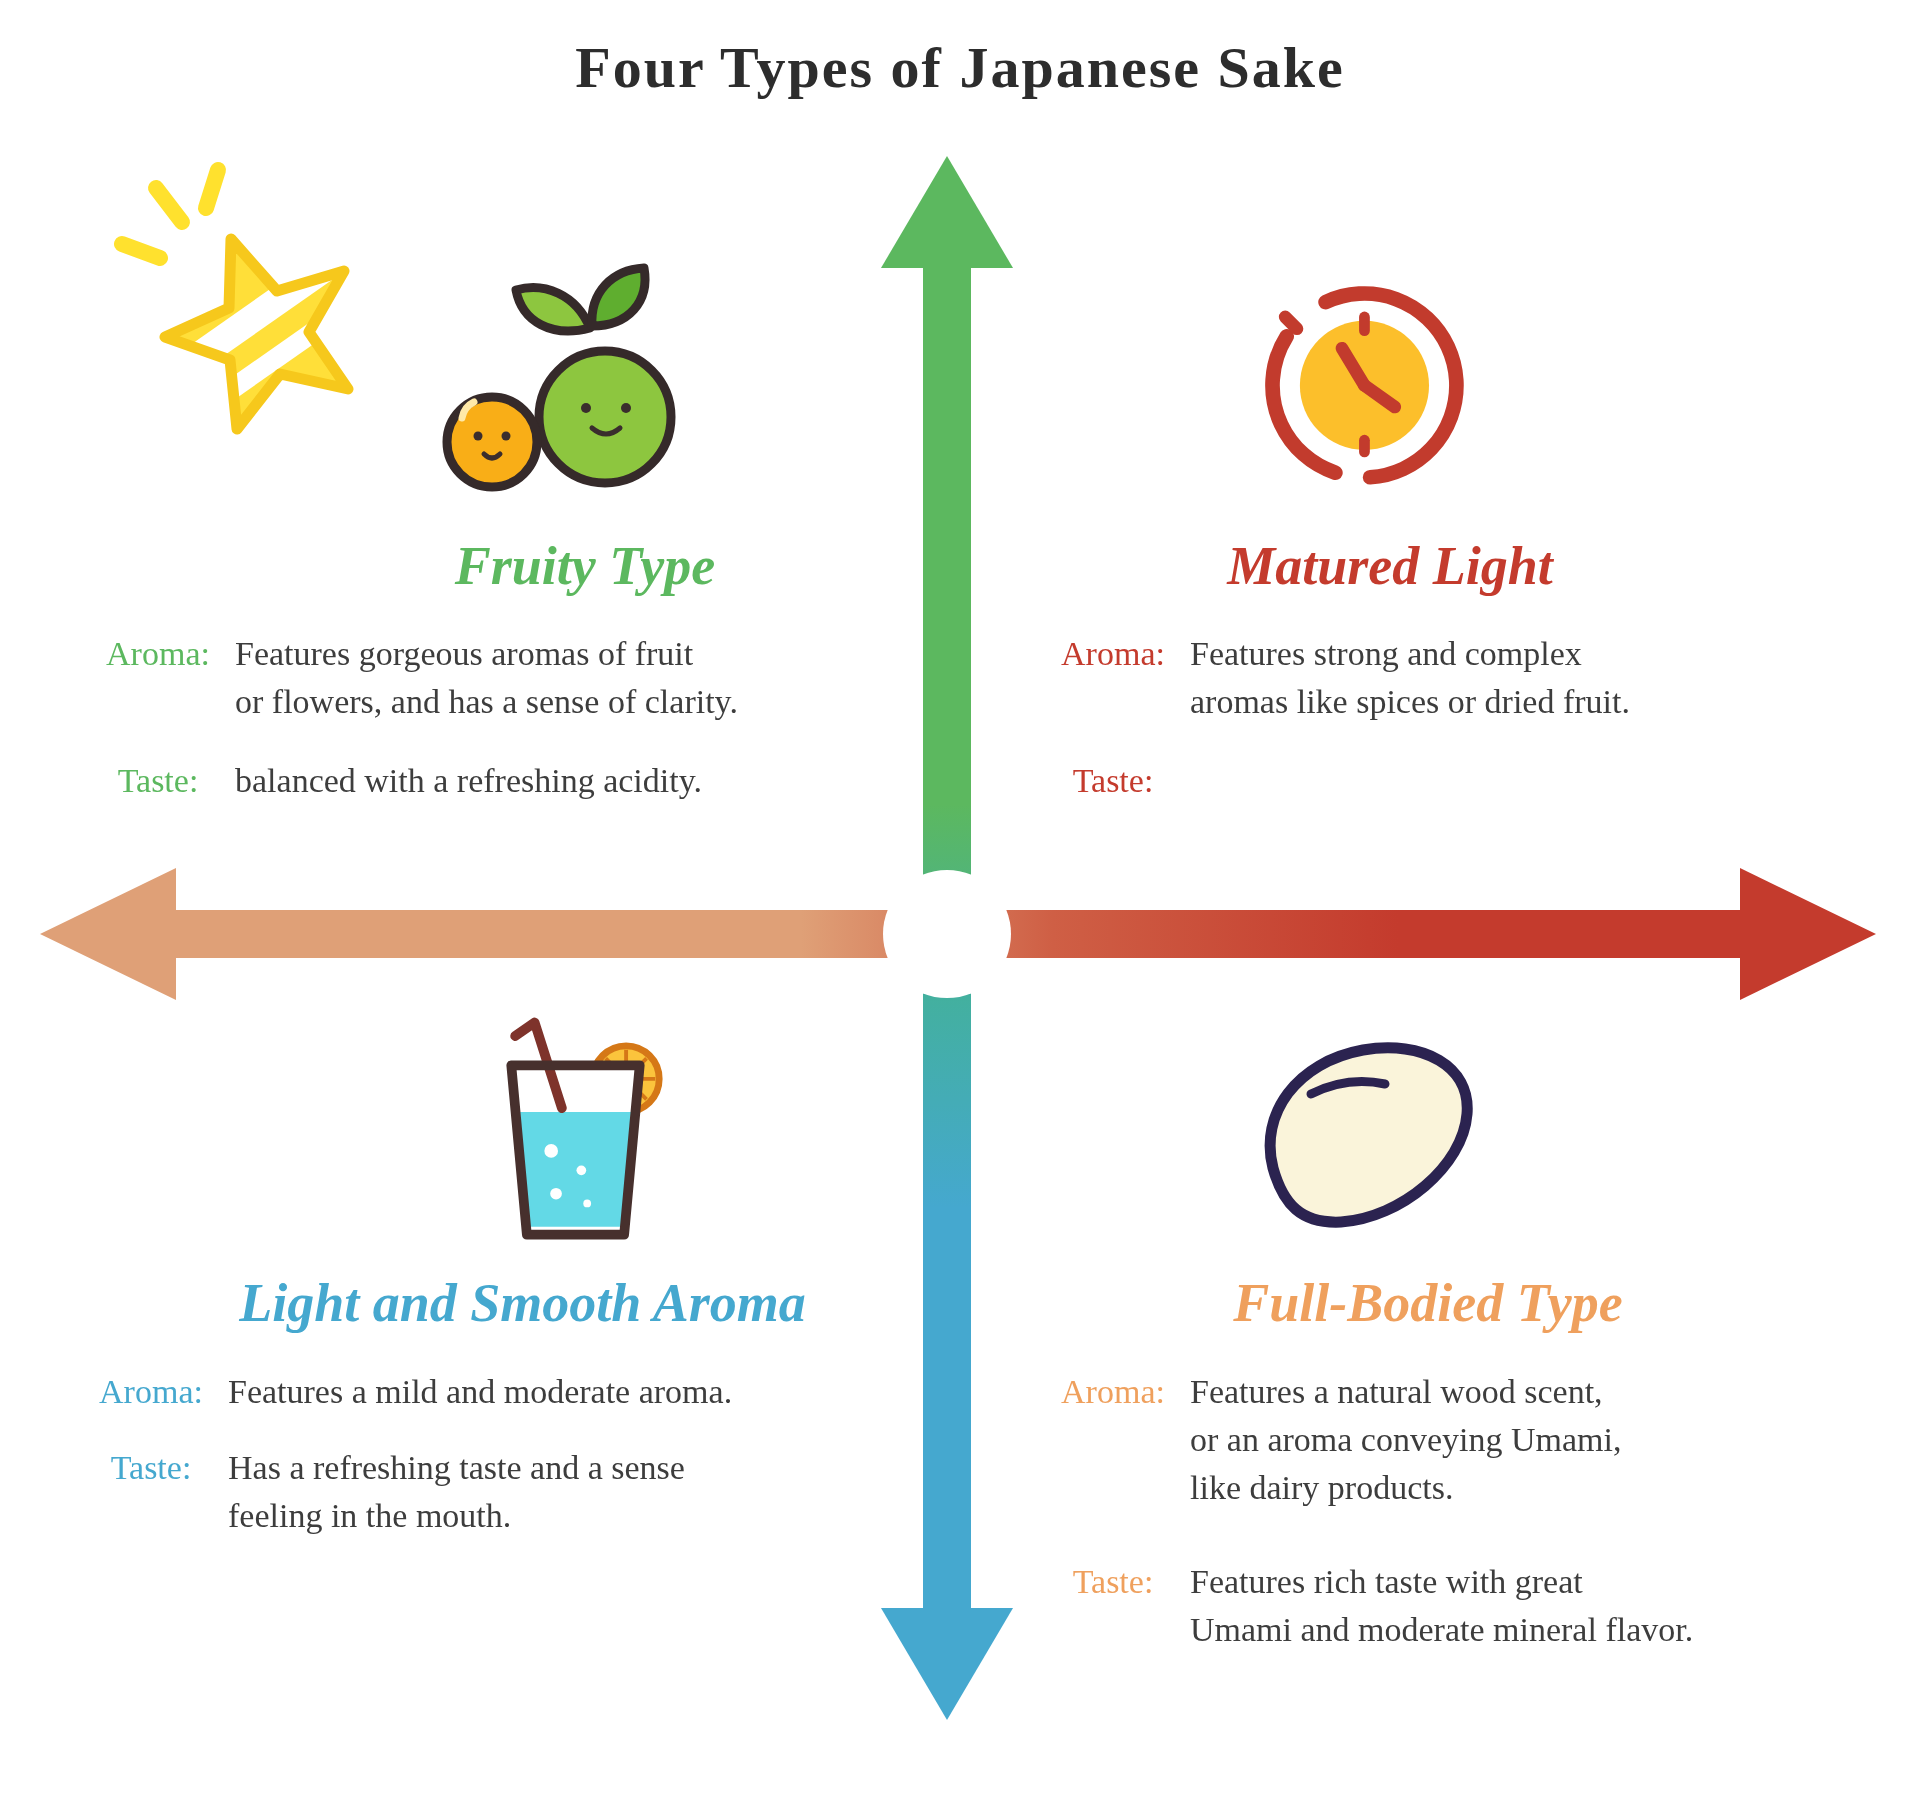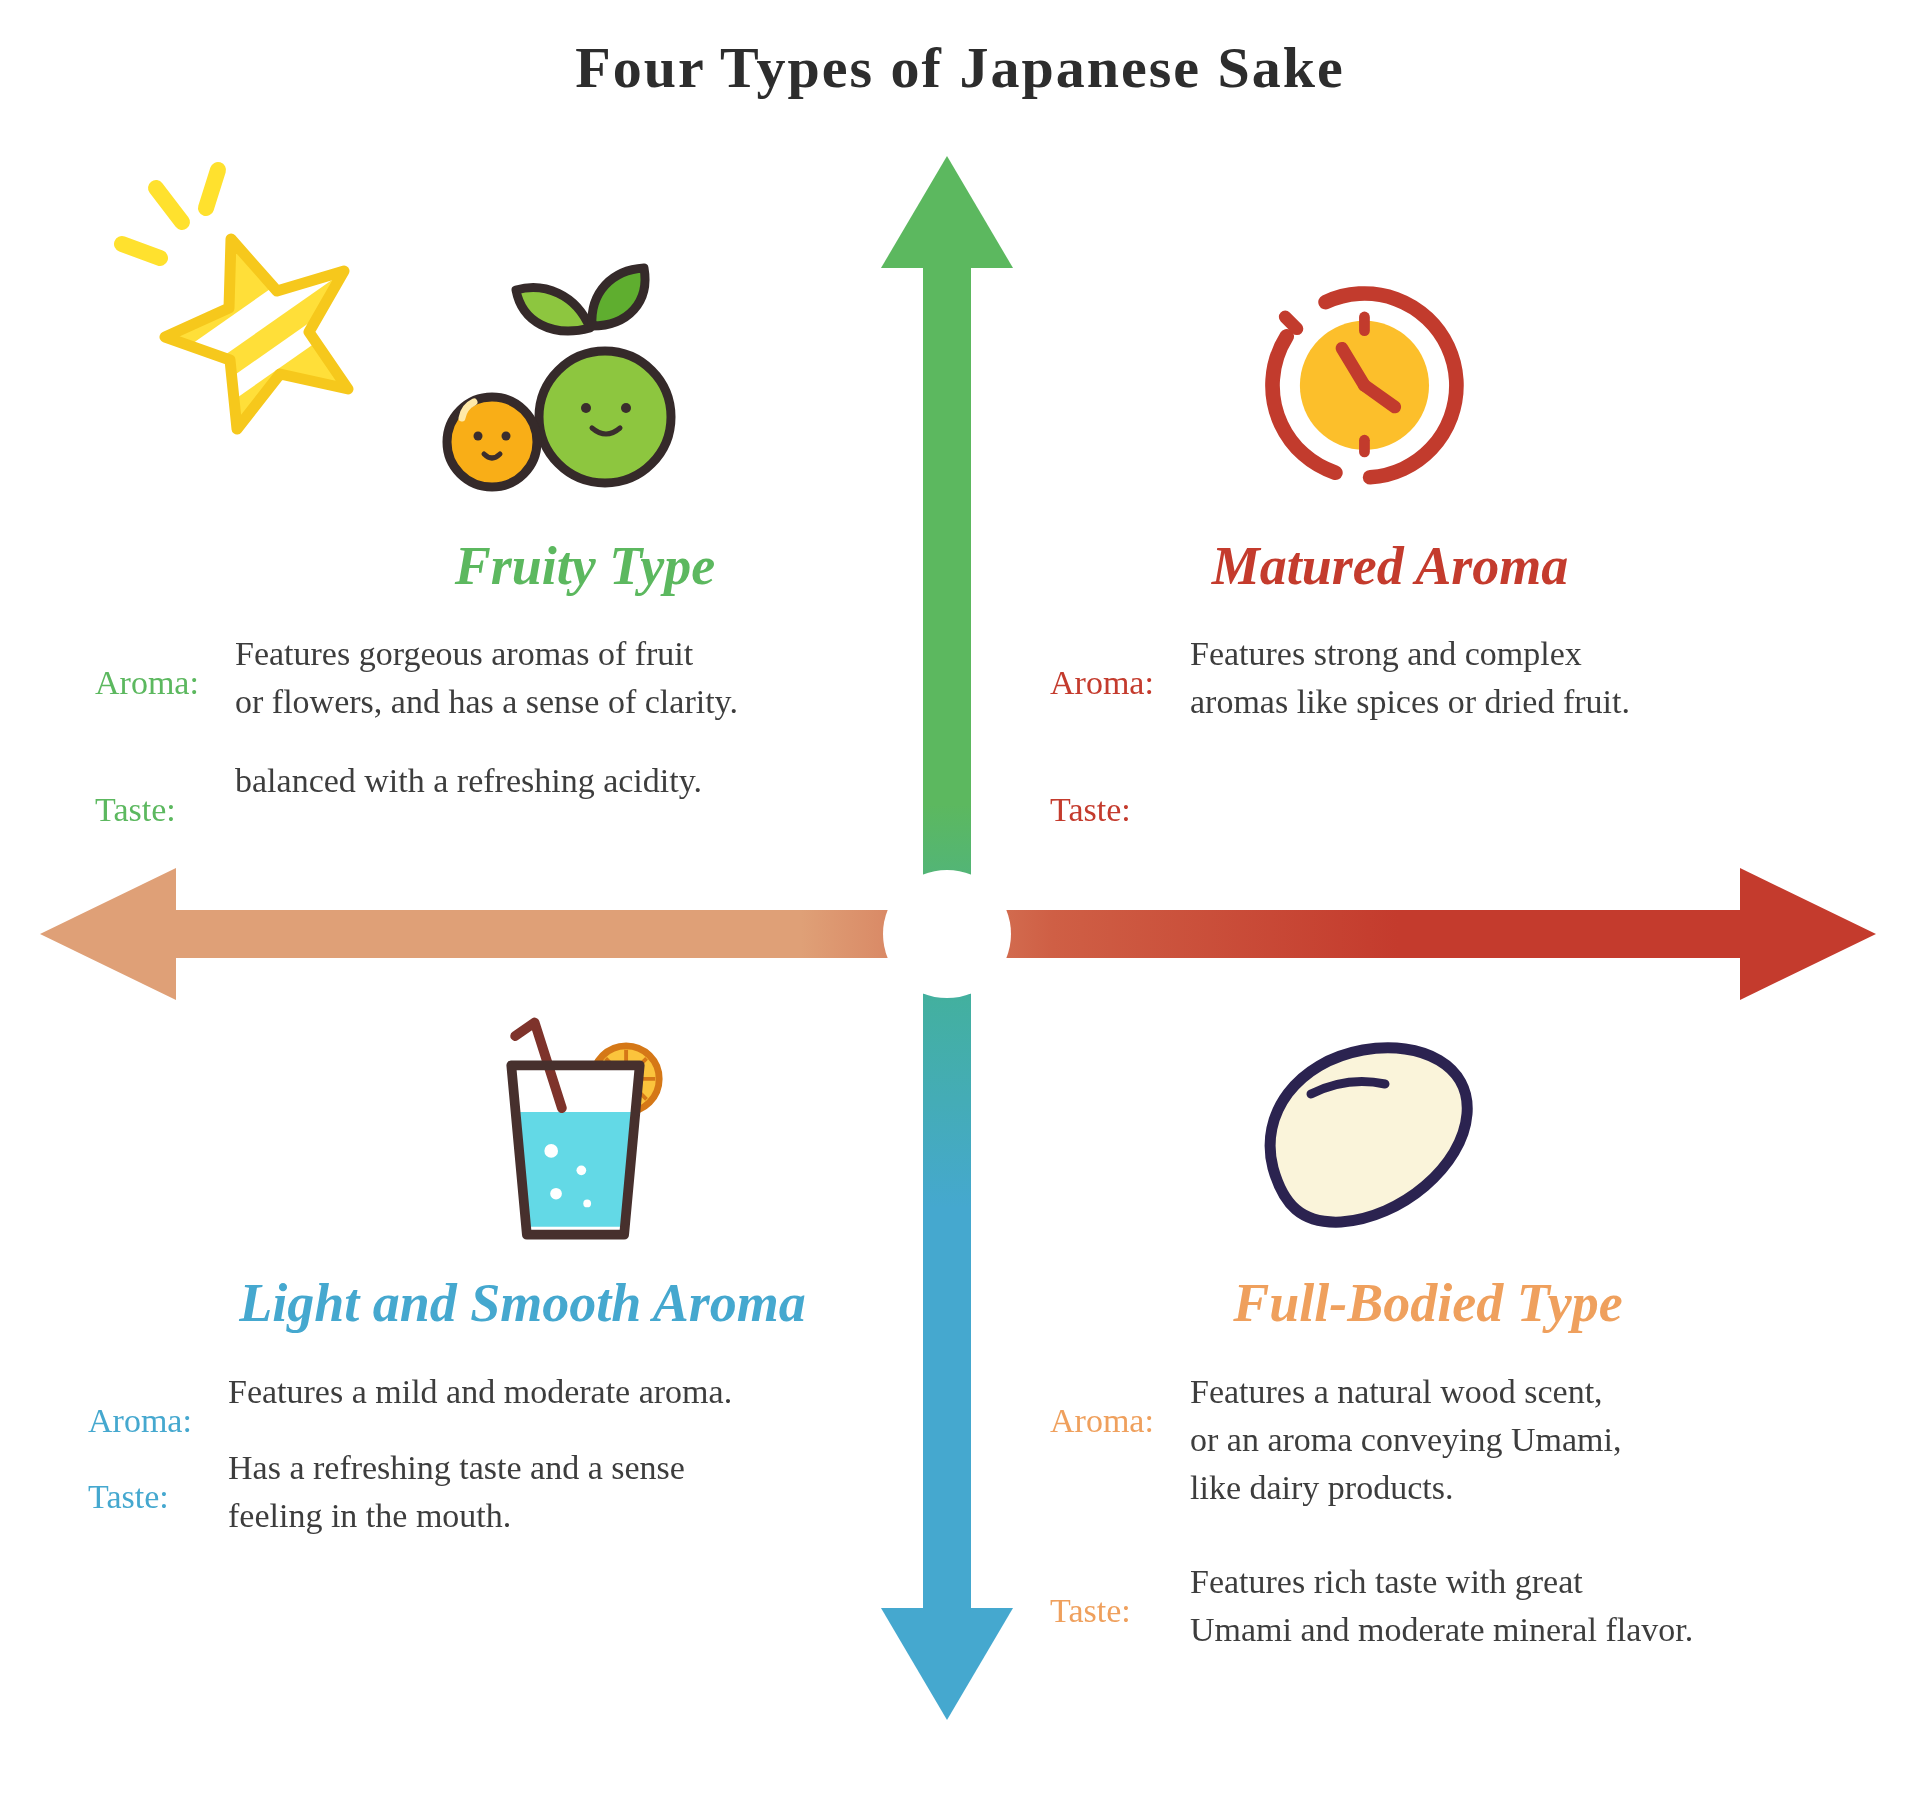--- a/index.html
+++ b/index.html
@@ -54,21 +54,21 @@
     position:absolute; margin:0; font-size:54px; font-weight:700; text-align:center;
     white-space:nowrap;
     font-style:italic;
   }
   .q-fruity  .q-title, .q-fruity  .label { color:var(--green); }
   .q-matured .q-title, .q-matured .label { color:var(--red); }
   .q-light   .q-title, .q-light   .label { color:var(--blue); }
   .q-full    .q-title, .q-full    .label { color:var(--orange); }
 
   .trait { position:absolute; display:flex; gap:14px; font-size:34px; line-height:48px; color:var(--text); }
-  .trait .label { flex:none; width:126px; text-align:left;margin-top:29px; }
+  .trait .label { flex:none; width:126px; text-align:center; }
   .trait .lines div { white-space:nowrap; }
 
   .t-fruity  { left:300px; top:535px;  width:570px; }
   .t-matured { left:1095px; top:535px; width:590px; }
   .t-light   { left:115px; top:1272px; width:815px; }
   .t-full    { left:1128px; top:1272px; width:600px; }
 
   .fruity-aroma  { left:95px;  top:630px; }
   .fruity-taste  { left:95px;  top:757px; }
   .matured-aroma { left:1050px; top:630px; }
@@ -154,21 +154,21 @@
     <svg class="icon icon-clock" viewBox="0 0 230 230" aria-hidden="true">
       <circle cx="117" cy="118" r="94" fill="none" stroke="#c23b2d" stroke-width="15" stroke-linecap="round" stroke-dasharray="330 36 170 54" transform="rotate(-115 117 118)"></circle>
       <line x1="36" y1="48" x2="48" y2="60" stroke="#c23b2d" stroke-width="13" stroke-linecap="round"></line>
       <circle cx="117" cy="118" r="66" fill="#fcbf2b"></circle>
       <line x1="117" y1="48" x2="117" y2="62" stroke="#c23b2d" stroke-width="11" stroke-linecap="round"></line>
       <line x1="117" y1="174" x2="117" y2="186" stroke="#c23b2d" stroke-width="11" stroke-linecap="round"></line>
       <line x1="117" y1="118" x2="94" y2="80" stroke="#c23b2d" stroke-width="13" stroke-linecap="round"></line>
       <line x1="117" y1="118" x2="148" y2="140" stroke="#c23b2d" stroke-width="13" stroke-linecap="round"></line>
     </svg>
 
-    <h2 class="q-title t-matured">Matured Aroma</h2>
+    <h2 class="q-title t-matured">Matured Light</h2>
 
     <div class="trait matured-aroma">
       <span class="label">Aroma:</span>
       <div class="lines">
         <div>Features strong and complex</div>
         <div>aromas like spices or dried fruit.</div>
       </div>
     </div>
     <div class="trait matured-taste">
       <span class="label">Taste:</span>

